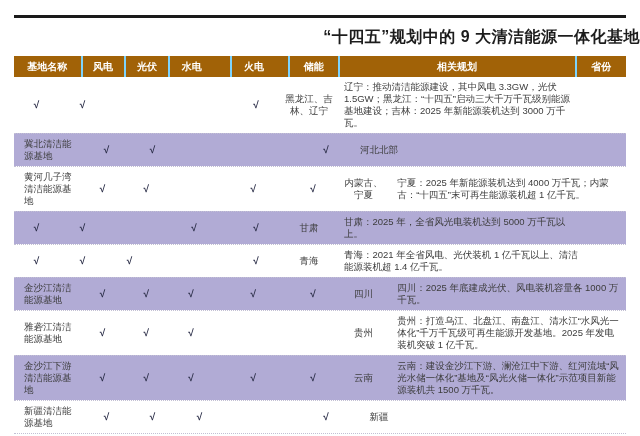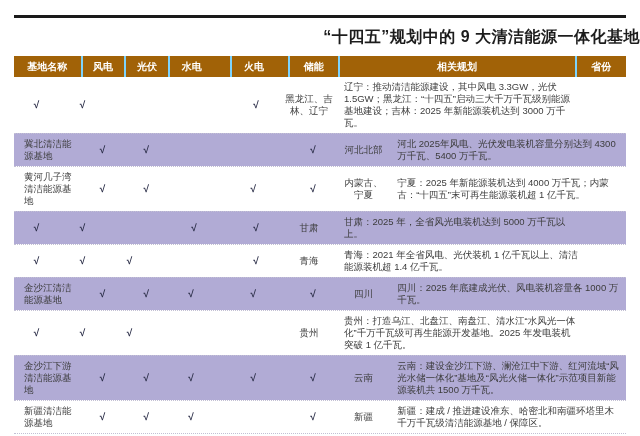--- a/index.html
+++ b/index.html
@@ -71,21 +71,20 @@
           <div class="td col-plan">辽宁：推动清洁能源建设，其中风电 3.3GW，光伏 1.5GW；黑龙江：“十四五”启动三大千万千瓦级别能源基地建设；吉林：2025 年新能源装机达到 3000 万千瓦。</div>
         </div>
         <div class="tr">
           <div class="td col-name">冀北清洁能源基地</div>
           <div class="td col-wind check">√</div>
           <div class="td col-pv check">√</div>
           <div class="td col-hydro check"></div>
           <div class="td col-thermal check"></div>
           <div class="td col-storage check">√</div>
           <div class="td col-province">河北北部</div>
-          <div class="td col-plan">河北 2025年风电、光伏发电装机容量分别达到 4300 万千瓦、5400 万千瓦。</div>
         </div>
         <div class="tr">
           <div class="td col-name">黄河几子湾清洁能源基地</div>
           <div class="td col-wind check">√</div>
           <div class="td col-pv check">√</div>
           <div class="td col-hydro check"></div>
           <div class="td col-thermal check">√</div>
           <div class="td col-storage check">√</div>
           <div class="td col-province">内蒙古、宁夏</div>
           <div class="td col-plan">宁夏：2025 年新能源装机达到 4000 万千瓦；内蒙古：“十四五”末可再生能源装机超 1 亿千瓦。</div>
@@ -112,20 +111,21 @@
           <div class="td col-name">金沙江清洁能源基地</div>
           <div class="td col-wind check">√</div>
           <div class="td col-pv check">√</div>
           <div class="td col-hydro check">√</div>
           <div class="td col-thermal check">√</div>
           <div class="td col-storage check">√</div>
           <div class="td col-province">四川</div>
           <div class="td col-plan">四川：2025 年底建成光伏、风电装机容量各 1000 万千瓦。</div>
         </div>
         <div class="tr">
+          <div class="td col-name">雅砻江清洁能源基地</div>
           <div class="td col-wind check">√</div>
           <div class="td col-pv check">√</div>
           <div class="td col-hydro check">√</div>
           <div class="td col-thermal check"></div>
           <div class="td col-storage check"></div>
           <div class="td col-province">贵州</div>
           <div class="td col-plan">贵州：打造乌江、北盘江、南盘江、清水江“水风光一体化”千万千瓦级可再生能源开发基地。2025 年发电装机突破 1 亿千瓦。</div>
         </div>
         <div class="tr">
           <div class="td col-name">金沙江下游清洁能源基地</div>
@@ -138,18 +138,17 @@
           <div class="td col-plan">云南：建设金沙江下游、澜沧江中下游、红河流域“风光水储一体化”基地及“风光火储一体化”示范项目新能源装机共 1500 万千瓦。</div>
         </div>
         <div class="tr">
           <div class="td col-name">新疆清洁能源基地</div>
           <div class="td col-wind check">√</div>
           <div class="td col-pv check">√</div>
           <div class="td col-hydro check">√</div>
           <div class="td col-thermal check"></div>
           <div class="td col-storage check">√</div>
           <div class="td col-province">新疆</div>
-          <div class="td col-plan">新疆：建成 / 推进建设准东、哈密北和南疆环塔里木千万千瓦级清洁能源基地 / 保障区。</div>
         </div>
       </div>
   </div>
 
 </div>
 
 </body></html>

